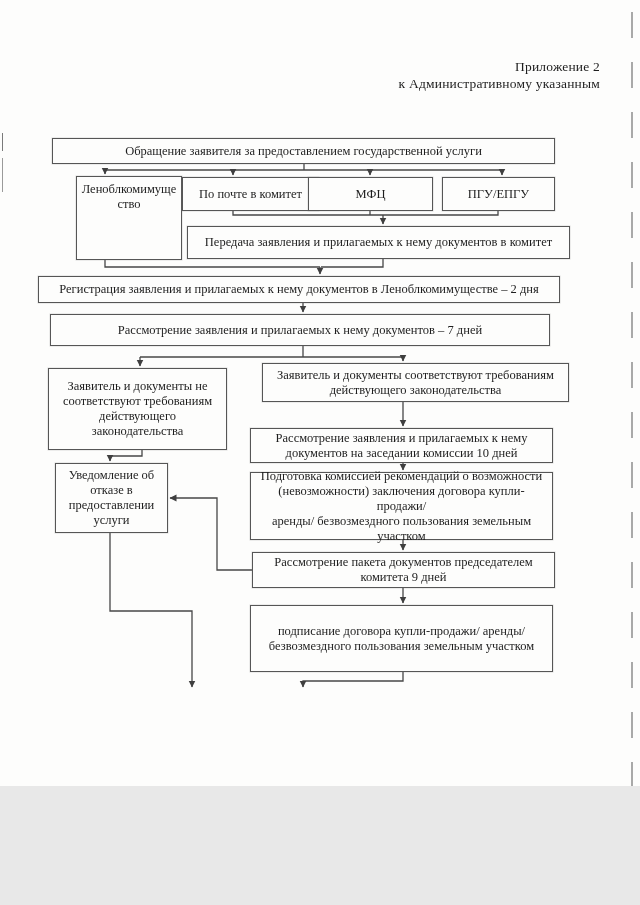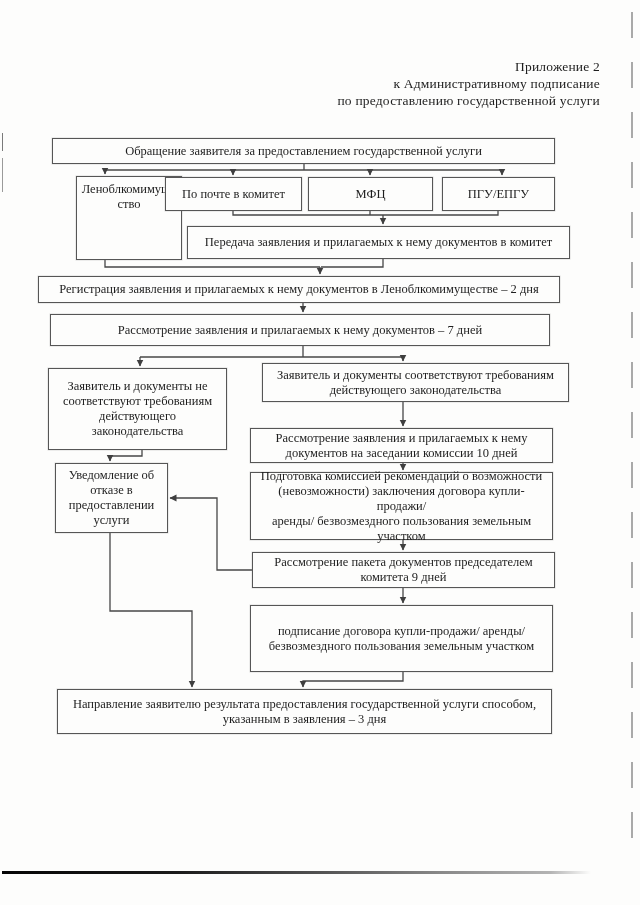--- a/index.html
+++ b/index.html
@@ -3,21 +3,21 @@
 <meta charset="utf-8">
 <style>
   :root{
     --paper:#fdfdfc;
     --ink:#1e1e1e;
     --line:#565656;
   }
   html,body{margin:0;padding:0;background:#e8e8e8;}
   .page{
     position:relative;
-    width:640px;height:905px;
+    width:640px;height:786px;
     background:var(--paper);
     overflow:hidden;
     font-family:"Liberation Serif","DejaVu Serif",serif;
     color:var(--ink);
   }
   .doc-header{
     position:absolute;
     top:58px;right:40px;width:360px;
     text-align:right;
     font-size:13.5px;line-height:17px;
@@ -57,22 +57,21 @@
 
 <div class="page">
 
   <div class="artifact-right-edge"></div>
   <div class="artifact-bottom-line"></div>
   <div class="artifact-left-mark-1"></div>
   <div class="artifact-left-mark-2"></div>
 
   <div class="doc-header">
     <div>Приложение 2</div>
-    <div>к Административному подписание</div>
-    <div>по предоставлению государственной услуги</div>
+    <div>к Административному указанным</div>
   </div>
 
   <svg class="connectors" width="640" height="905">
     <defs>
       <marker id="arr" markerUnits="userSpaceOnUse" markerWidth="10" markerHeight="10" refX="6.5" refY="3.5" orient="auto">
         <polygon points="0,0 7,3.5 0,7" fill="#3f3f3f"></polygon>
       </marker>
     </defs>
 
     <path d="M304,164 V170"></path>
@@ -106,21 +105,21 @@
     <path d="M252,570 H217 V498 H170" marker-end="url(#arr)"></path>
     <path d="M403,588 V603" marker-end="url(#arr)"></path>
     <path d="M403,672 V681 H303 V687" marker-end="url(#arr)"></path>
   </svg>
 
   <div class="node" style="left:52px;top:138px;width:503px;height:26px">Обращение заявителя за предоставлением государственной услуги</div>
 
   <div class="node top-align" style="left:52px;top:176px;width:106px;height:84px">Леноблкомимуще
 ство</div>
 
-  <div class="node" style="left:165px;top:177px;width:137px;height:34px">По почте в комитет</div>
+  <div class="node" style="left:182px;top:177px;width:137px;height:34px">По почте в комитет</div>
 
   <div class="node" style="left:308px;top:177px;width:125px;height:34px">МФЦ</div>
 
   <div class="node" style="left:442px;top:177px;width:113px;height:34px">ПГУ/ЕПГУ</div>
 
   <div class="node" style="left:187px;top:226px;width:383px;height:33px">Передача заявления и прилагаемых к нему документов в комитет</div>
 
   <div class="node" style="left:38px;top:276px;width:522px;height:27px">Регистрация заявления и прилагаемых к нему документов в Леноблкомимуществе – 2 дня</div>
 
   <div class="node" style="left:50px;top:314px;width:500px;height:32px">Рассмотрение заявления и прилагаемых к нему документов – 7 дней</div>
@@ -145,16 +144,14 @@
 отказе в
 предоставлении
 услуги</div>
 
   <div class="node" style="left:252px;top:552px;width:303px;height:36px">Рассмотрение пакета документов председателем
 комитета 9 дней</div>
 
   <div class="node" style="left:250px;top:605px;width:303px;height:67px">подписание договора купли-продажи/ аренды/
 безвозмездного пользования земельным участком</div>
 
-  <div class="node" style="left:57px;top:689px;width:495px;height:45px">Направление заявителю результата предоставления государственной услуги способом,
-указанным в заявления – 3 дня</div>
 
 </div>
 
 </body></html>

